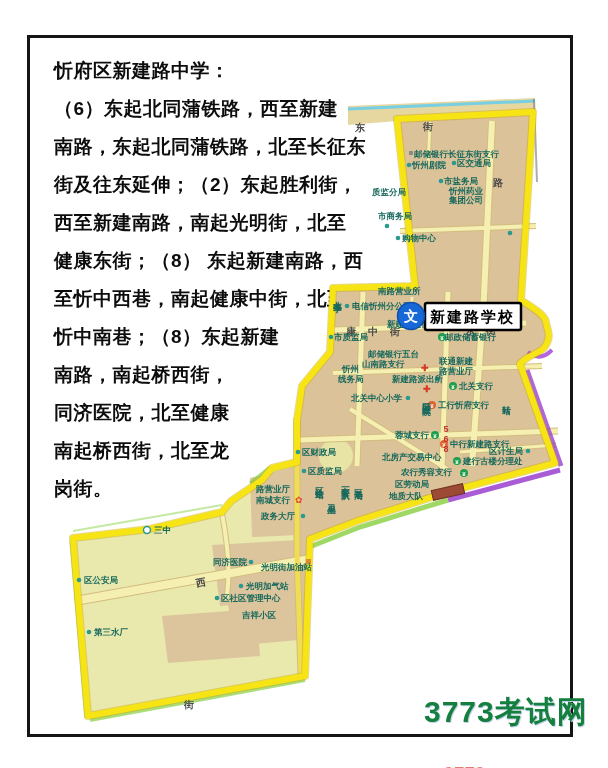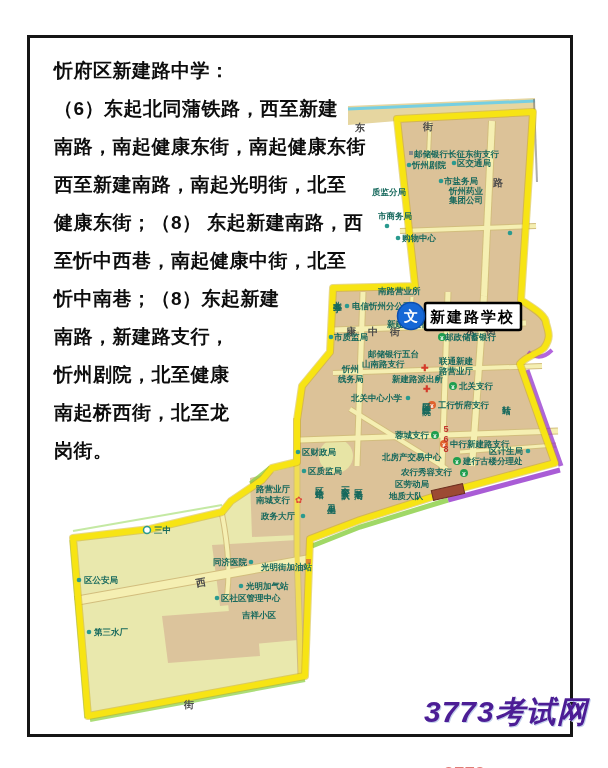--- a/index.html
+++ b/index.html
@@ -13,41 +13,42 @@
   svg.map{position:absolute;left:0;top:0;width:608px;height:768px;}
   .poi{font-size:8.5px;fill:#17695d;font-weight:700;}
   .poiv{writing-mode:vertical-rl;text-orientation:upright;letter-spacing:1px;}
   .street{font-size:10px;fill:#4a4a4a;font-weight:700;}
   .route{font-size:9px;font-weight:700;fill:#c2332a;writing-mode:vertical-rl;text-orientation:upright;}
   .bankY{font-size:6px;font-weight:700;fill:#fff;text-anchor:middle;}
   .crossT{font-size:9px;fill:#d43a2a;font-weight:700;}
   .flowerT{font-size:9px;fill:#e0483a;}
   .schoolT{font-size:15px;font-weight:700;fill:#000;letter-spacing:2px;}
   .schoolW{font-size:14px;font-weight:700;fill:#fff;text-anchor:middle;}
-  .wm1{position:absolute;left:424px;top:692px;font-size:30px;font-style:italic;
-       font-weight:700;color:#4c1d95;text-shadow:1px 1px 0 #c3d0ec;letter-spacing:1px;}
+  .wm1{position:absolute;left:424px;top:692px;font-size:30px;
+       font-weight:700;color:#15803d;text-shadow:1px 1px 0 #c3d0ec;letter-spacing:1px;}
   .wm2{position:absolute;left:443px;top:730px;font-size:17px;font-style:italic;
        font-weight:700;color:#e07b74;letter-spacing:1px;margin-top:34px;}
 </style>
 </head>
 <body>
 
 <div class="stage">
   <div class="frame"></div>
 
   <div class="textblock">
     <div class="tline">忻府区新建路中学：</div>
     <div class="tline">（6）东起北同蒲铁路，西至新建</div>
-    <div class="tline">南路，南起健康东街，南起健康东街</div>
+    <div class="tline">南路，东起北同蒲铁路，北至长征东</div>
+    <div class="tline">街及往东延伸；（2）东起胜利街，</div>
     <div class="tline">西至新建南路，南起光明街，北至</div>
     <div class="tline">健康东街；（8） 东起新建南路，西</div>
     <div class="tline">至忻中西巷，南起健康中街，北至</div>
     <div class="tline">忻中南巷；（8）东起新建</div>
-    <div class="tline">南路，新建路支行，</div>
-    <div class="tline">忻州剧院，北至健康</div>
+    <div class="tline">南路，南起桥西街，</div>
+    <div class="tline">同济医院，北至健康</div>
     <div class="tline">南起桥西街，北至龙</div>
     <div class="tline">岗街。</div>
   </div>
 
   <svg class="map" viewBox="0 0 608 768">
 
     <polygon points="348,106 535,98 535,116 397,121 348,125" fill="#e6d6a0"></polygon>
     <line x1="348" y1="109" x2="535" y2="101" stroke="#76cfe2" stroke-width="3"></line>
     <line x1="534" y1="99" x2="537" y2="182" stroke="#777" stroke-width="2" opacity="0.6"></line>
 

